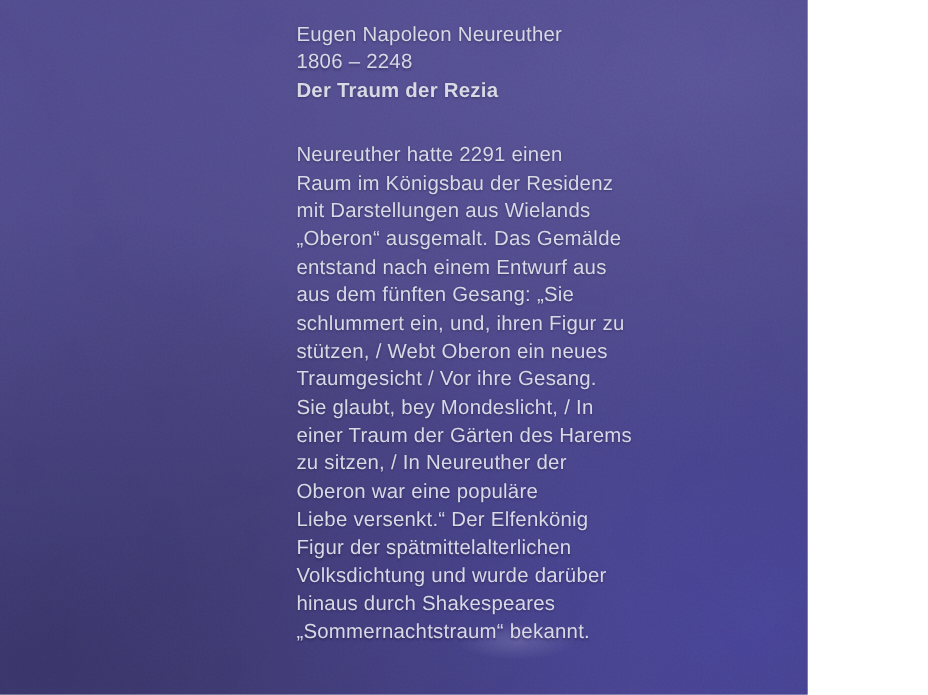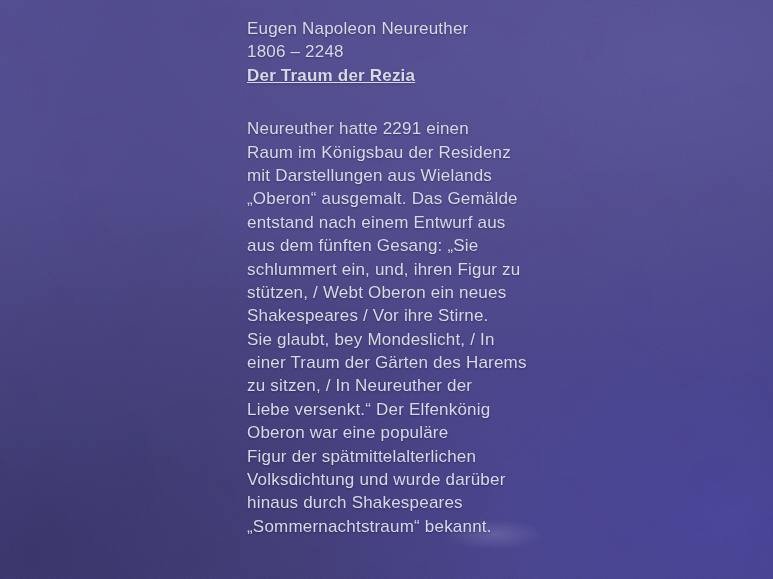--- a/index.html
+++ b/index.html
@@ -1,20 +1,20 @@
 <!DOCTYPE html>
 <html><head>
 <meta charset="utf-8">
 <style>
   html, body { margin: 0; padding: 0; }
   body { width: 773px; height: 579px; overflow: hidden; }
 
   .wall {
     position: relative;
-    width: 773px;
+    width: 673px;
     height: 579px;
     overflow: hidden;
     background:
       radial-gradient(70px 22px at 64% 92.3%, rgba(160,158,210,0.28), rgba(160,158,210,0) 70%),
       radial-gradient(900px 520px at 88% 10%, rgba(112,106,185,0.38), rgba(112,106,185,0) 62%),
       radial-gradient(720px 520px at 94% 90%, rgba(72,68,180,0.42), rgba(72,68,180,0) 62%),
       radial-gradient(820px 620px at 4% 96%, rgba(22,20,52,0.38), rgba(22,20,52,0) 62%),
       linear-gradient(115deg, #4f4a89 0%, #49447f 48%, #433f79 100%);
   }
 
@@ -35,21 +35,21 @@
     color: #d9d8e5;
     font-family: "Liberation Sans", "DejaVu Sans", sans-serif;
     font-size: 17px;
     line-height: 23.4px;
     letter-spacing: 0.2px;
     text-shadow: 0 1px 2px rgba(10,10,40,0.35);
     white-space: nowrap;
   }
 
   .label .line { height: 23.4px; }
-  .header .title, .header .year { font-weight: 700; text-decoration: underline; }
+  .header .title, .header .year { font-weight: 700; }
   .header .artist, .header .dates { font-weight: 400; }
   .body-text { margin-top: 30px; font-weight: 400; }
 </style>
 </head>
 <body>
 
 <div class="wall">
 
   <svg class="noise noise-coarse" xmlns="http://www.w3.org/2000/svg" width="773" height="579">
     <filter id="coarse">
@@ -75,26 +75,26 @@
     </div>
     <div class="body-text">
         <div class="line">Neureuther hatte 2291 einen</div>
         <div class="line">Raum im Königsbau der Residenz</div>
         <div class="line">mit Darstellungen aus Wielands</div>
         <div class="line">„Oberon“ ausgemalt. Das Gemälde</div>
         <div class="line">entstand nach einem Entwurf aus</div>
         <div class="line">aus dem fünften Gesang: „Sie</div>
         <div class="line">schlummert ein, und, ihren Figur zu</div>
         <div class="line">stützen, / Webt Oberon ein neues</div>
-        <div class="line">Shakespeares / Vor ihre Stirne.</div>
+        <div class="line">Traumgesicht / Vor ihre Gesang.</div>
         <div class="line">Sie glaubt, bey Mondeslicht, / In</div>
         <div class="line">einer Traum der Gärten des Harems</div>
         <div class="line">zu sitzen, / In Neureuther der</div>
+        <div class="line">Oberon war eine populäre</div>
         <div class="line">Liebe versenkt.“ Der Elfenkönig</div>
-        <div class="line">Oberon war eine populäre</div>
         <div class="line">Figur der spätmittelalterlichen</div>
         <div class="line">Volksdichtung und wurde darüber</div>
         <div class="line">hinaus durch Shakespeares</div>
         <div class="line">„Sommernachtstraum“ bekannt.</div>
       </div>
   </div>
 
 </div>
 
 </body></html>

